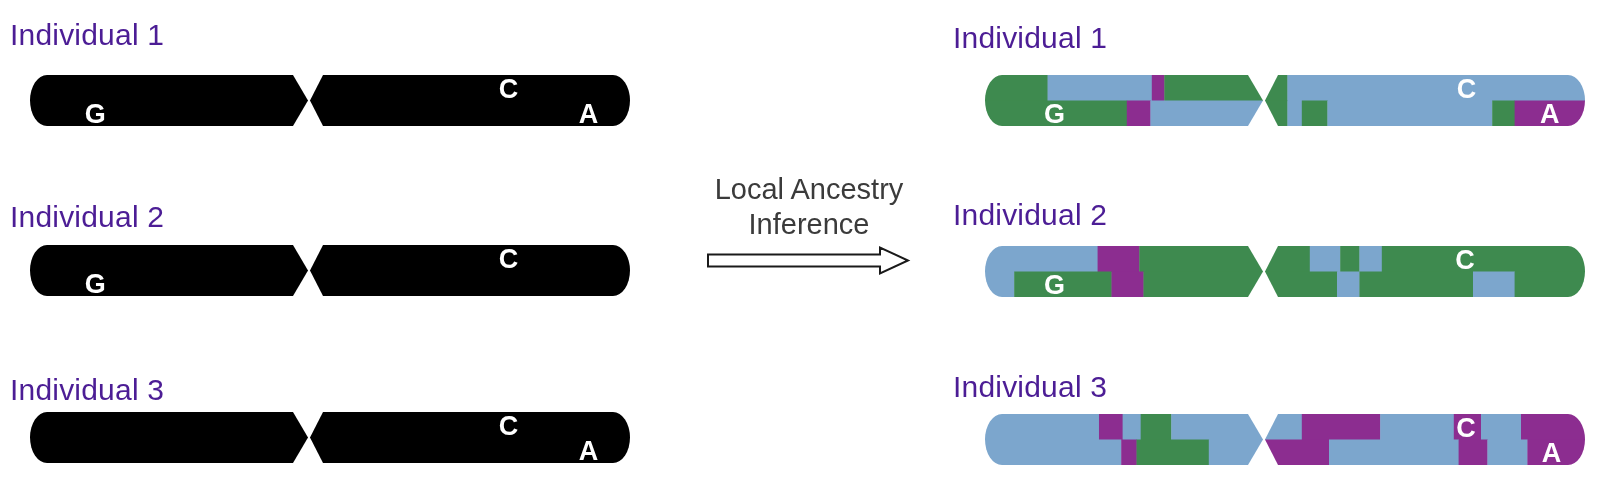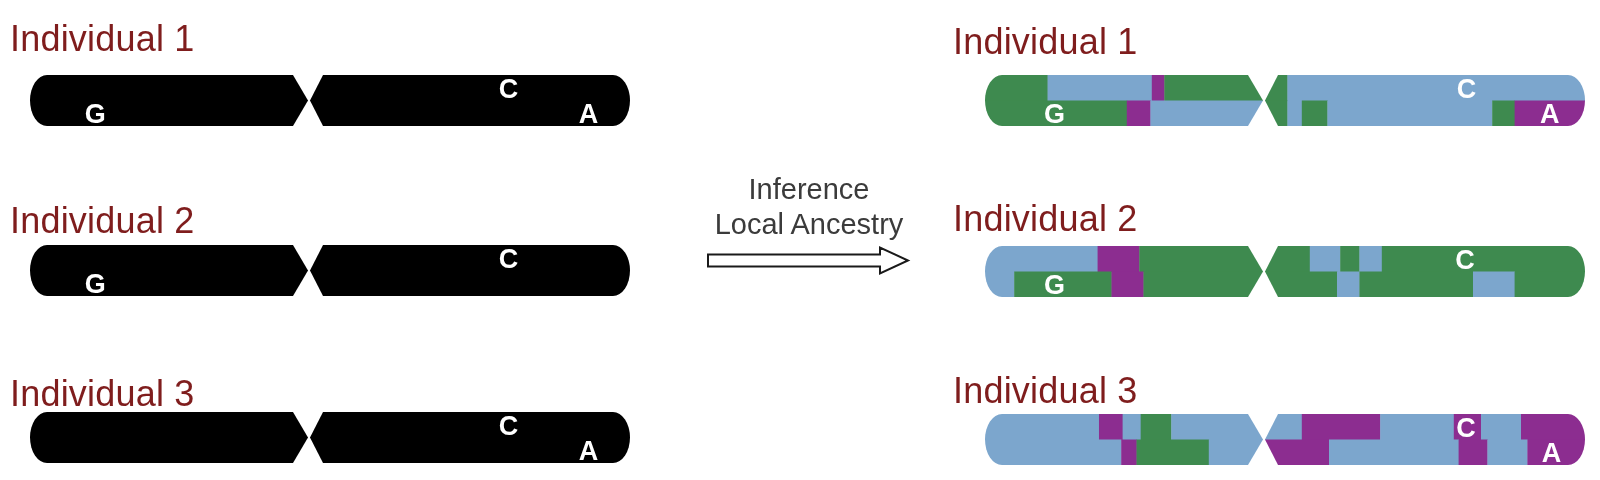--- a/index.html
+++ b/index.html
@@ -1,21 +1,21 @@
 <!DOCTYPE html>
 <html><head>
 <meta charset="utf-8">
 <style>
   html,body{margin:0;padding:0;background:#ffffff;}
   .canvas{
     position:relative;width:1600px;height:480px;background:#ffffff;overflow:hidden;
     font-family:"Liberation Sans",sans-serif;
   }
   .ind-label{
-    position:absolute;font-size:36px;color:#7f1d1d;white-space:nowrap;letter-spacing:0.2px;
+    position:absolute;font-size:30px;color:#4c1d95;white-space:nowrap;letter-spacing:0.2px;
   }
   .lbl-l1{left:10px;top:18px}.lbl-l2{left:10px;top:200px}.lbl-l3{left:10px;top:373px}
   .lbl-r1{left:953px;top:21px}.lbl-r2{left:953px;top:198px}.lbl-r3{left:953px;top:370px}
   .chrom{position:absolute;display:block;}
   .chr-l1{left:30px;top:75px}.chr-l2{left:30px;top:245px}.chr-l3{left:30px;top:412px}
   .chr-r1{left:985px;top:75px}.chr-r2{left:985px;top:246px}.chr-r3{left:985px;top:414px}
   .process-title{
     position:absolute;left:659px;top:172px;width:300px;text-align:center;
     font-size:29px;line-height:35px;color:#3b3b3b;
   }
@@ -89,22 +89,22 @@
       </g>
       <g clip-path="url(#clip-left_panel-2-q)">
         <rect x="280.00" y="0" width="320.40" height="26.1" fill="#000000"></rect>
         <rect x="280.00" y="25.5" width="320.40" height="25.5" fill="#000000"></rect>
       </g>
       <text x="478.4" y="14" text-anchor="middle" dominant-baseline="central" fill="#ffffff" class="allele">C</text>
       <text x="558.4" y="38.5" text-anchor="middle" dominant-baseline="central" fill="#ffffff" class="allele">A</text>
     </svg>
 
   <div class="process-title">
+    <div>Local Ancestry</div>
     <div>Inference</div>
-    <div>Local Ancestry</div>
   </div>
   <svg class="arrow-svg" width="225" height="40">
     <polygon points="13,14.5 185,14.5 185,7.5 213,20.5 185,33.5 185,26.5 13,26.5"></polygon>
   </svg>
 
   <div class="ind-label lbl-r1">Individual 1</div>
   <svg class="chrom chr-r1" width="600" height="51">
       <defs>
         <clipPath id="clip-right_panel-0-p">
           <path d="M 17 0 L 263 0 L 278 25.5 L 263 51 L 17 51 A 17 25.5 0 0 1 17 0 Z"></path>

